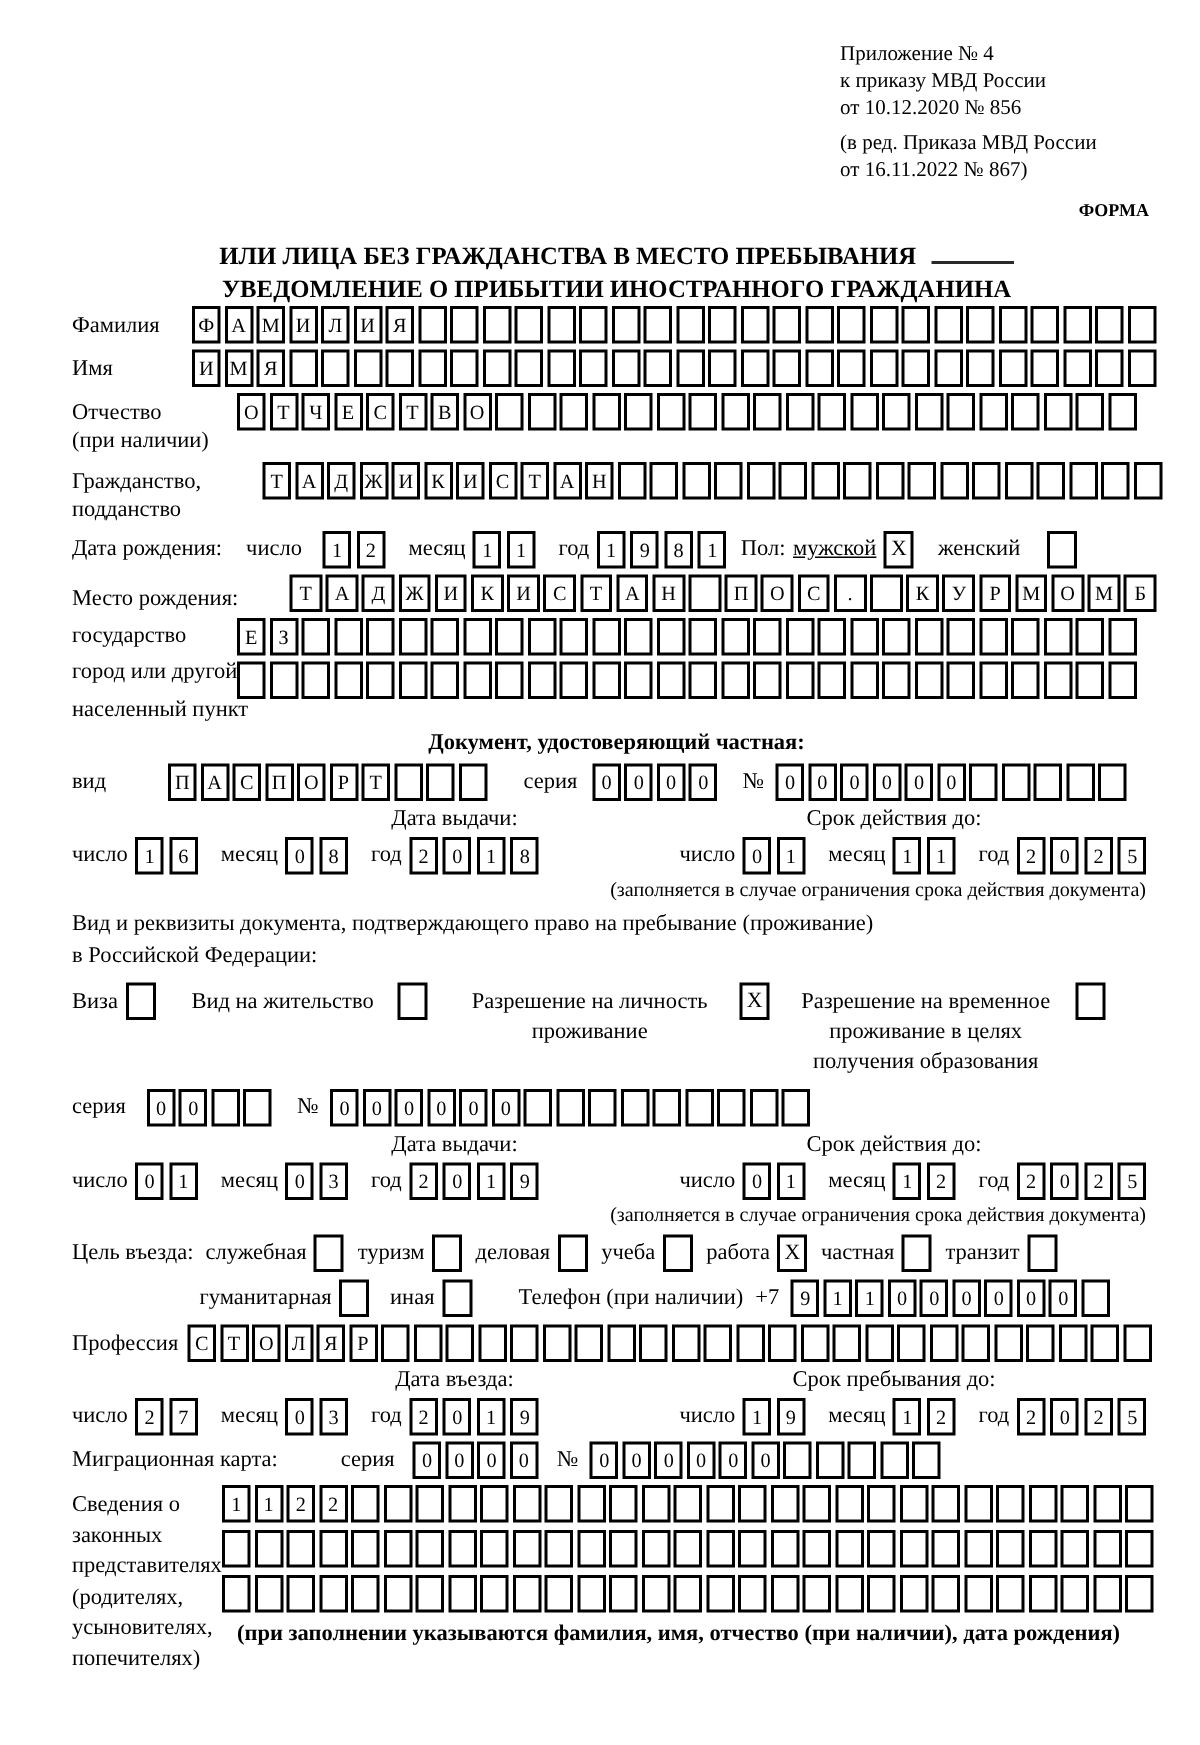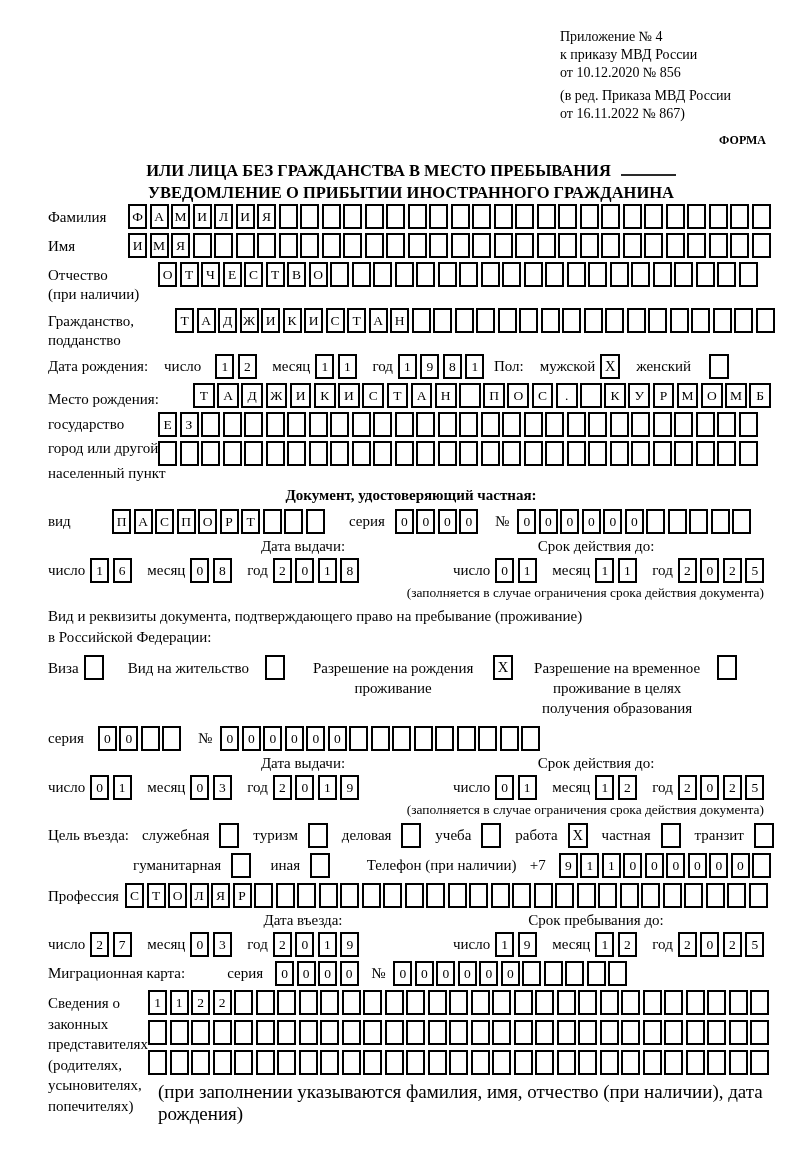--- a/index.html
+++ b/index.html
@@ -65,29 +65,29 @@
   .doc-heading { text-align: center; font-weight: bold; font-size: 15px; margin: 2px 0 5px 0; }
 
   .intro { font-size: 15px; line-height: 21px; margin-top: 4px; }
 
   .opts { display: flex; align-items: flex-start; margin-top: 7px; margin-bottom: 8px; }
   .opt { display: flex; align-items: flex-start; }
   .opt .opt-label { font-size: 15px; line-height: 20px; padding-top: 3px; }
   .opt .checkbox { margin-left: 10px; }
   .opt-center { width: 180px; text-align: center; }
 
-  .goal-row { display: flex; align-items: center; margin-bottom: 5px; justify-content: space-between; }
+  .goal-row { display: flex; align-items: center; margin-bottom: 5px; }
   .goal-row .inl { margin-right: 5px; }
   .goal-row .checkbox { margin-right: 9px; }
 
   
   .reps { display: flex; align-items: flex-start; margin-top: 2px; }
   .reps-labels { width: 100px; flex: none; font-size: 15px; line-height: 20.5px; padding-top: 3px; }
   .reps-rows .frow { margin-bottom: 5px; }
-  .reps-note { font-size: 19px; margin-top: 6px; margin-left: 10px; }
+  .reps-note { font-size: 15px; margin-top: 6px; margin-left: 10px; font-weight: bold; }
 </style>
 </head>
 <body>
 
 <div class="page">
 
   <div class="hdr">
     <div>Приложение № 4</div>
     <div>к приказу МВД России</div>
     <div>от 10.12.2020 № 856</div>
@@ -263,21 +263,21 @@
         </span>
       <span class="lbl mid">год</span>
       <span class="cells">
           <span class="cell">1</span>
           <span class="cell">9</span>
           <span class="cell">8</span>
           <span class="cell">1</span>
         </span>
     </span>
     <span class="inl" style="margin-left:6px;">Пол:</span>
-    <span class="inl" style="margin-left:16px;">мужской</span>
+    <span class="inl" style="margin-left:5px;text-decoration:underline;">мужской</span>
     <span class="checkbox" style="margin-left:5px;">X</span>
     <span class="inl" style="margin-left:16px;">женский</span>
     <span class="checkbox" style="margin-left:18px;"></span>
   </div>
 
   <div class="bp">
     <div class="bp-labels">
       <div style="white-space:nowrap;">Место рождения:</div>
       <div>государство</div>
       <div style="white-space:nowrap;">город или другой</div>
@@ -472,21 +472,21 @@
   <div class="opts">
     <div class="opt">
       <span class="opt-label">Виза</span>
       <span class="checkbox" style="margin-left:5px;"></span>
     </div>
     <div class="opt" style="margin-left:24px;">
       <span class="opt-label">Вид на жительство</span>
       <span class="checkbox" style="margin-left:16px;"></span>
     </div>
     <div class="opt" style="margin-left:18px;">
-      <span class="opt-label opt-center">Разрешение на рождения проживание</span>
+      <span class="opt-label opt-center">Разрешение на личность проживание</span>
       <span class="checkbox">X</span>
     </div>
     <div class="opt" style="margin-left:14px;">
       <span class="opt-label opt-center">Разрешение на временное проживание в целях получения образования</span>
       <span class="checkbox"></span>
     </div>
   </div>
 
   <div class="frow" style="align-items:center;">
     <span class="inl" style="margin-right:14px;">серия</span>

